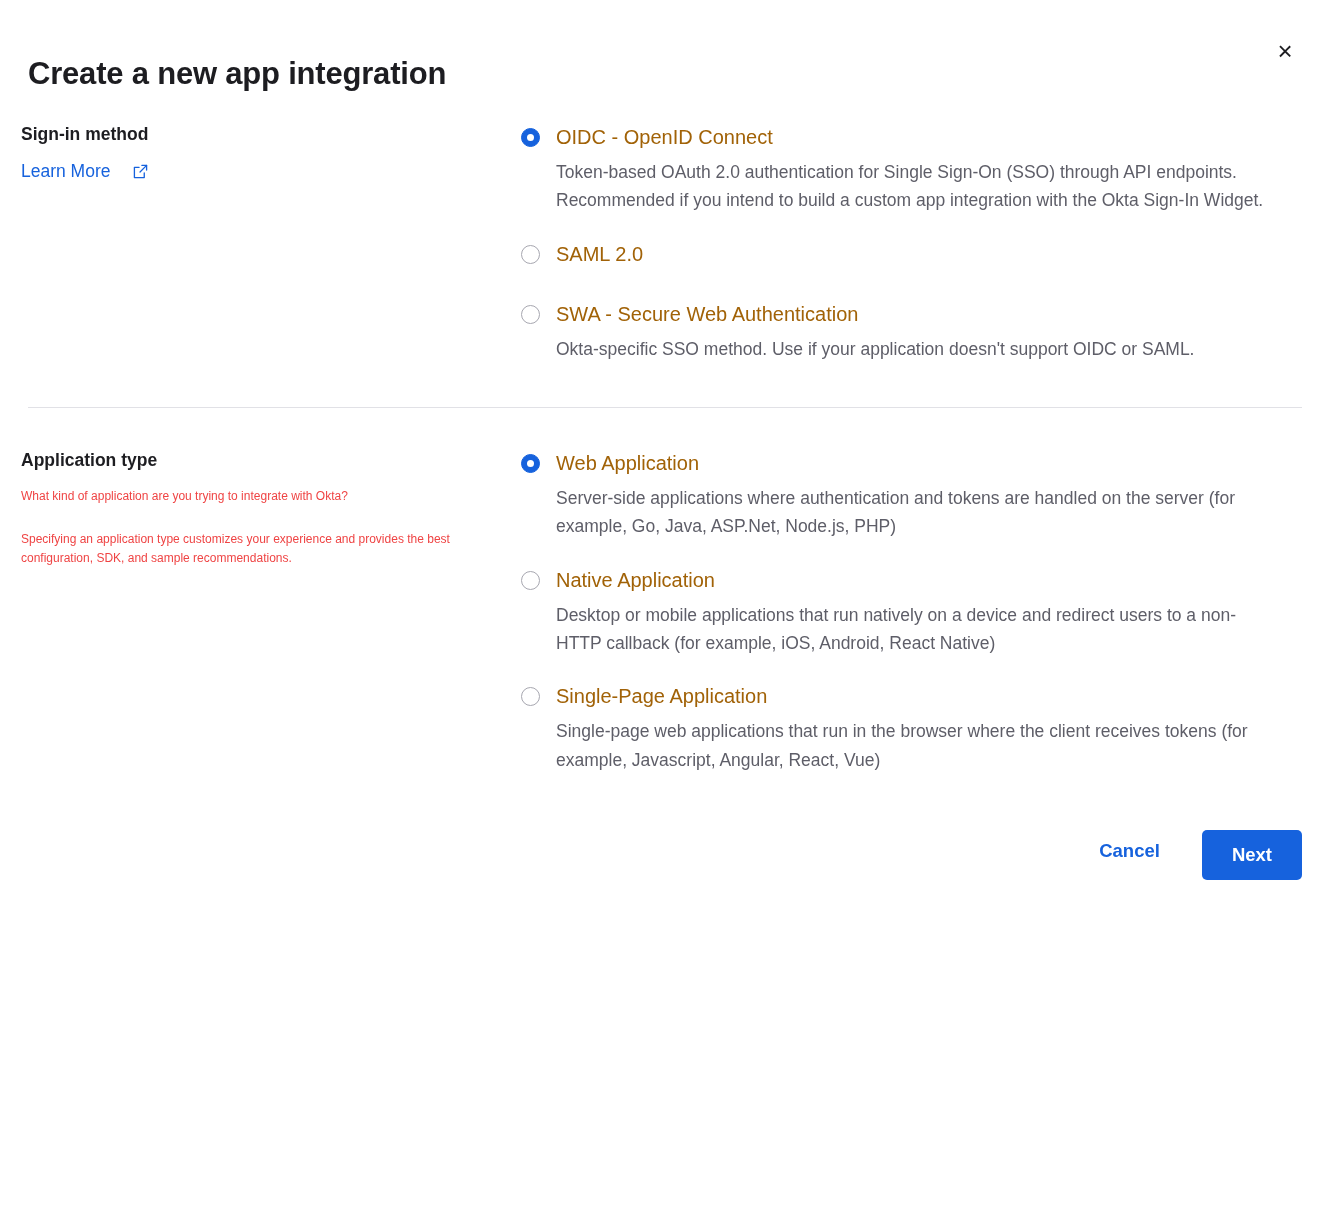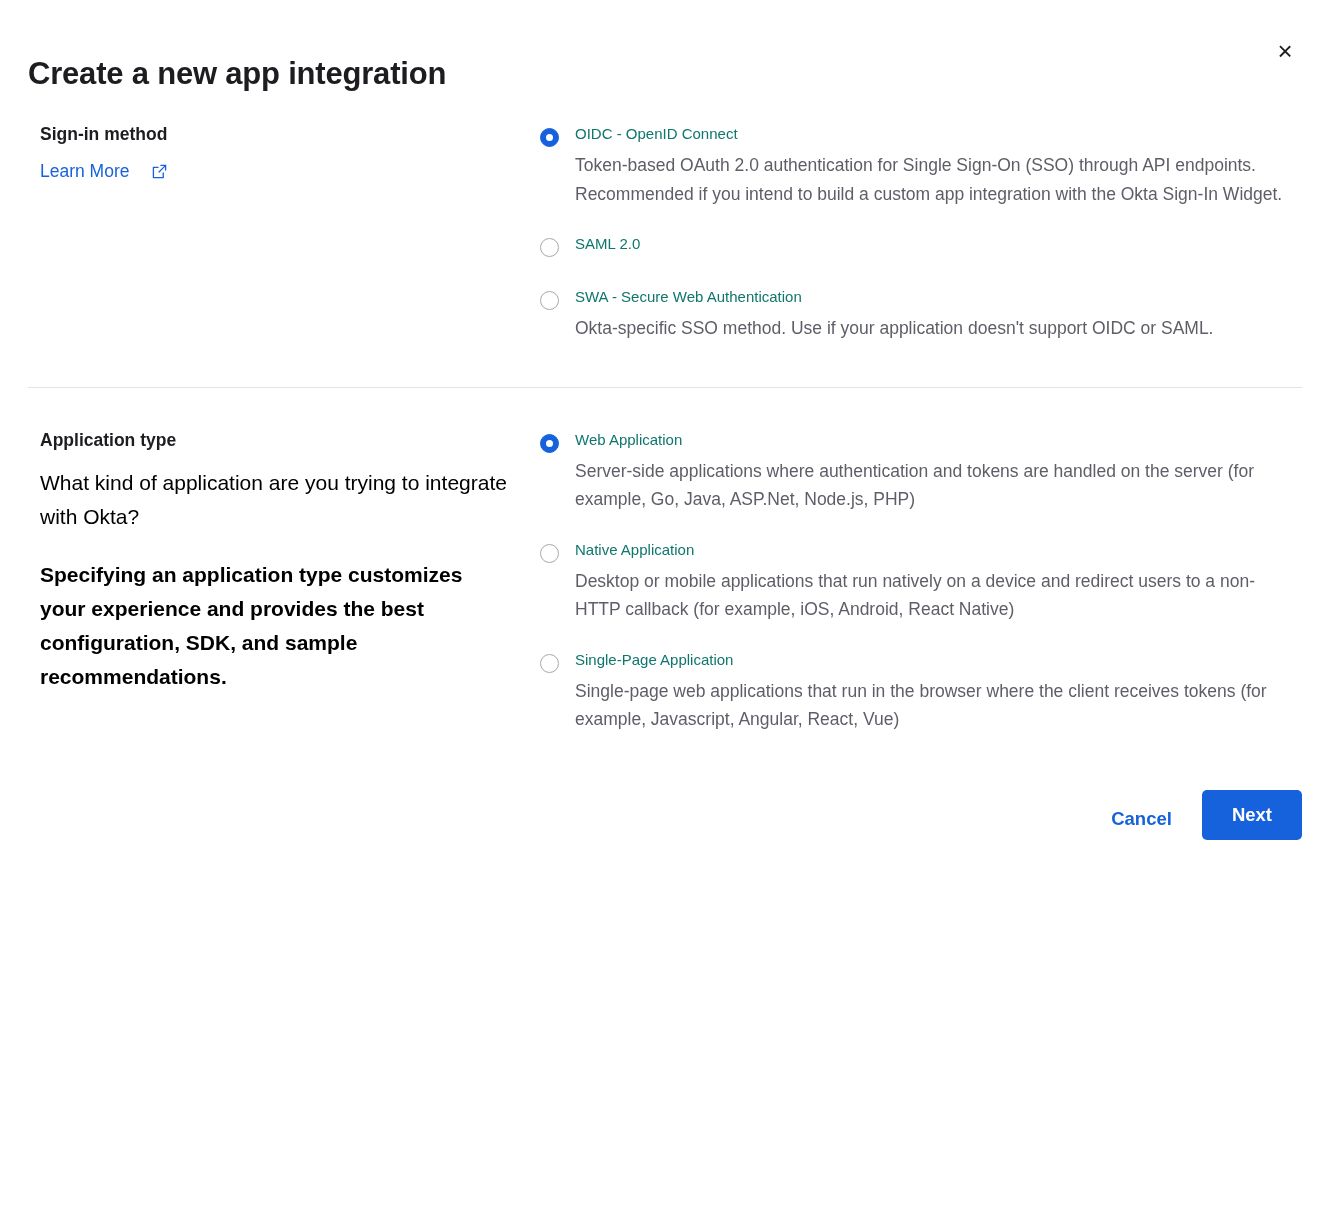--- a/index.html
+++ b/index.html
@@ -38,21 +38,21 @@
     margin: 0;
     padding: 56px 12px 0 28px;
     font-size: 31px;
     font-weight: bold;
     letter-spacing: -0.2px;
     color: #1d1d21;
   }
   .section {
     display: flex;
     align-items: flex-start;
-    padding-left: 40px;
+    padding-left: 21px;
     padding-right: 30px;
   }
   .section.first { margin-top: 30px; }
   .left-col {
     width: 500px;
     flex: 0 0 500px;
     padding-right: 30px;
   }
   .left-title {
     font-size: 17.5px;
@@ -65,26 +65,26 @@
     display: inline-flex;
     align-items: center;
     gap: 22px;
     color: #1662dd;
     font-size: 17.5px;
     text-decoration: none;
     cursor: pointer;
   }
   .ext-icon svg { display: block; }
   .left-para {
-    font-size: 21px;
-    color: #000000;
+    font-size: 12px;
+    color: #ef4444;
     line-height: 1.62;
     margin: 0 0 24px 0;
   }
-  .left-para:last-child { margin-bottom: 12px; font-weight: bold; }
+  .left-para:last-child { margin-bottom: 12px; }
   .right-col {
     flex: 1 1 auto;
     padding-top: 2px;
   }
   .radio-row {
     display: flex;
     align-items: flex-start;
     margin-bottom: 26px;
   }
   .radio-row:last-child { margin-bottom: 0; }
@@ -111,42 +111,42 @@
     top: 50%;
     width: 7px;
     height: 7px;
     margin-left: -3.5px;
     margin-top: -3.5px;
     border-radius: 50%;
     background: #ffffff;
   }
   .radio-text { flex: 1 1 auto; }
   .radio-label {
-    font-size: 15px;
-    color: #0f766e;
+    font-size: 20px;
+    color: #a16207;
     line-height: 1.35;
     margin-bottom: 7px;
     cursor: pointer;
   }
   .radio-desc {
     font-size: 17.5px;
     color: #5e5e68;
     line-height: 1.62;
     max-width: 725px;
   }
   .divider {
     height: 1px;
     background: #e1e1e6;
     margin: 44px 30px 40px 28px;
   }
   .footer {
     display: flex;
     justify-content: flex-end;
-    align-items: flex-end;
-    gap: 26px;
+    align-items: flex-start;
+    gap: 38px;
     padding: 56px 30px 0 0;
   }
   .cancel-btn {
     border: none;
     background: transparent;
     color: #1662dd;
     font-size: 18.5px;
     font-weight: bold;
     cursor: pointer;
     padding: 10px 4px;

